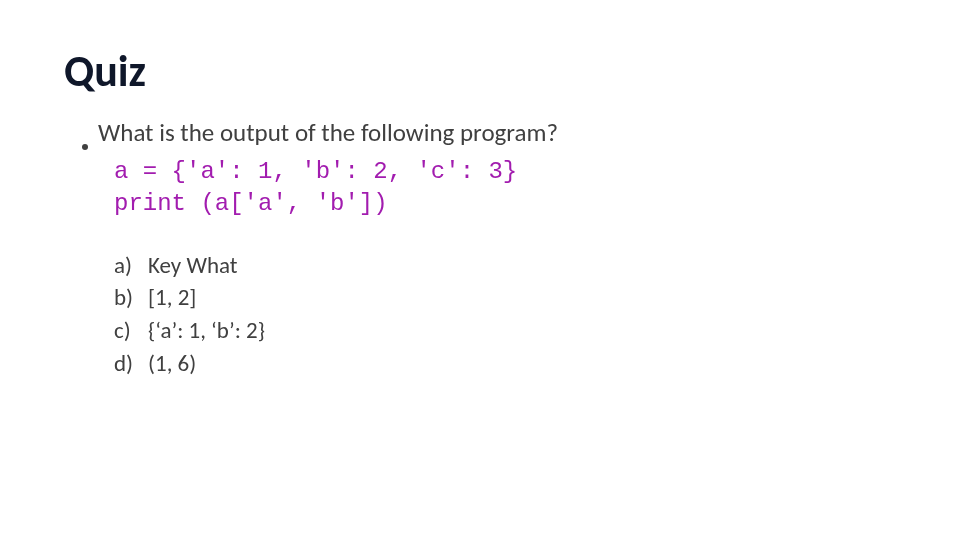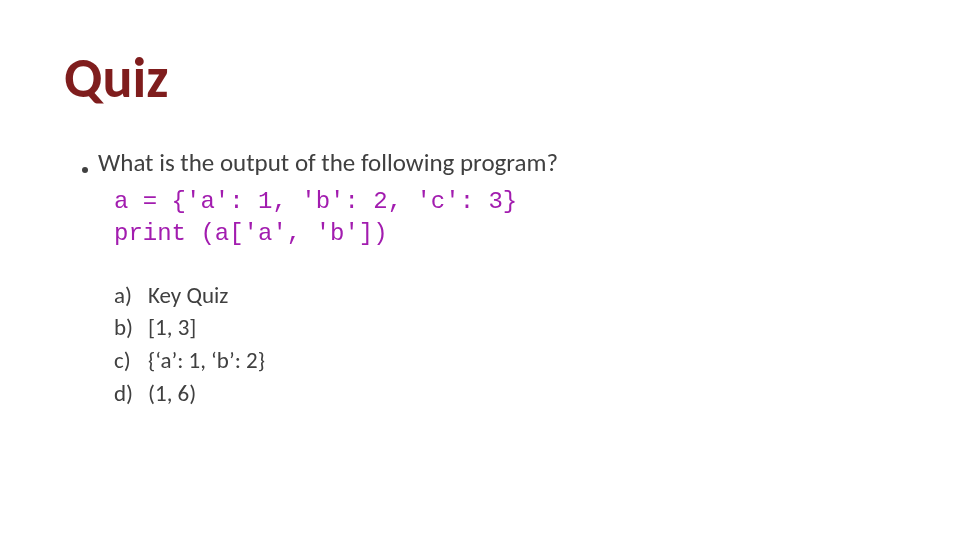--- a/index.html
+++ b/index.html
@@ -12,34 +12,34 @@
     color: #333333;
   }
   .slide {
     position: relative;
     width: 960px;
     height: 540px;
     box-sizing: border-box;
     padding: 44px 64px 0 64px;
   }
   .title {
-    font-size: 56px;
+    font-size: 44px;
     font-weight: 700;
-    color: #7f1d1d;
-    margin: 0 0 34px 0;
+    color: #0f172a;
+    margin: 0 0 18px 0;
     letter-spacing: 0px;
   }
   .body {
     font-size: 25px;
     color: #404040;
     line-height: 1.35;
   }
   .bullet {
     display: flex;
-    align-items: center;
+    align-items: flex-end;
     margin-bottom: 6px;
   }
   .bullet-dot {
     width: 6px;
     height: 6px;
     border-radius: 50%;
     background: #404040;
     margin: 14px 10px 0 18px;
     flex: 0 0 auto;
   }
@@ -84,25 +84,25 @@
       <div class="bullet-dot"></div>
       <div class="bullet-text">What is the output of the following program?</div>
     </div>
 
     <div class="code"><span>a = {'a': 1, 'b': 2, 'c': 3}</span>
 <span>print (a['a', 'b'])</span></div>
 
     <div class="options">
       <div class="opt-row">
         <div class="opt-letter">a)</div>
-        <div class="opt-text">Key Quiz</div>
+        <div class="opt-text">Key What</div>
       </div>
       <div class="opt-row">
         <div class="opt-letter">b)</div>
-        <div class="opt-text">[1, 3]</div>
+        <div class="opt-text">[1, 2]</div>
       </div>
       <div class="opt-row">
         <div class="opt-letter">c)</div>
         <div class="opt-text">{‘a’: 1, ‘b’: 2}</div>
       </div>
       <div class="opt-row">
         <div class="opt-letter">d)</div>
         <div class="opt-text">(1, 6)</div>
       </div>
     </div>

